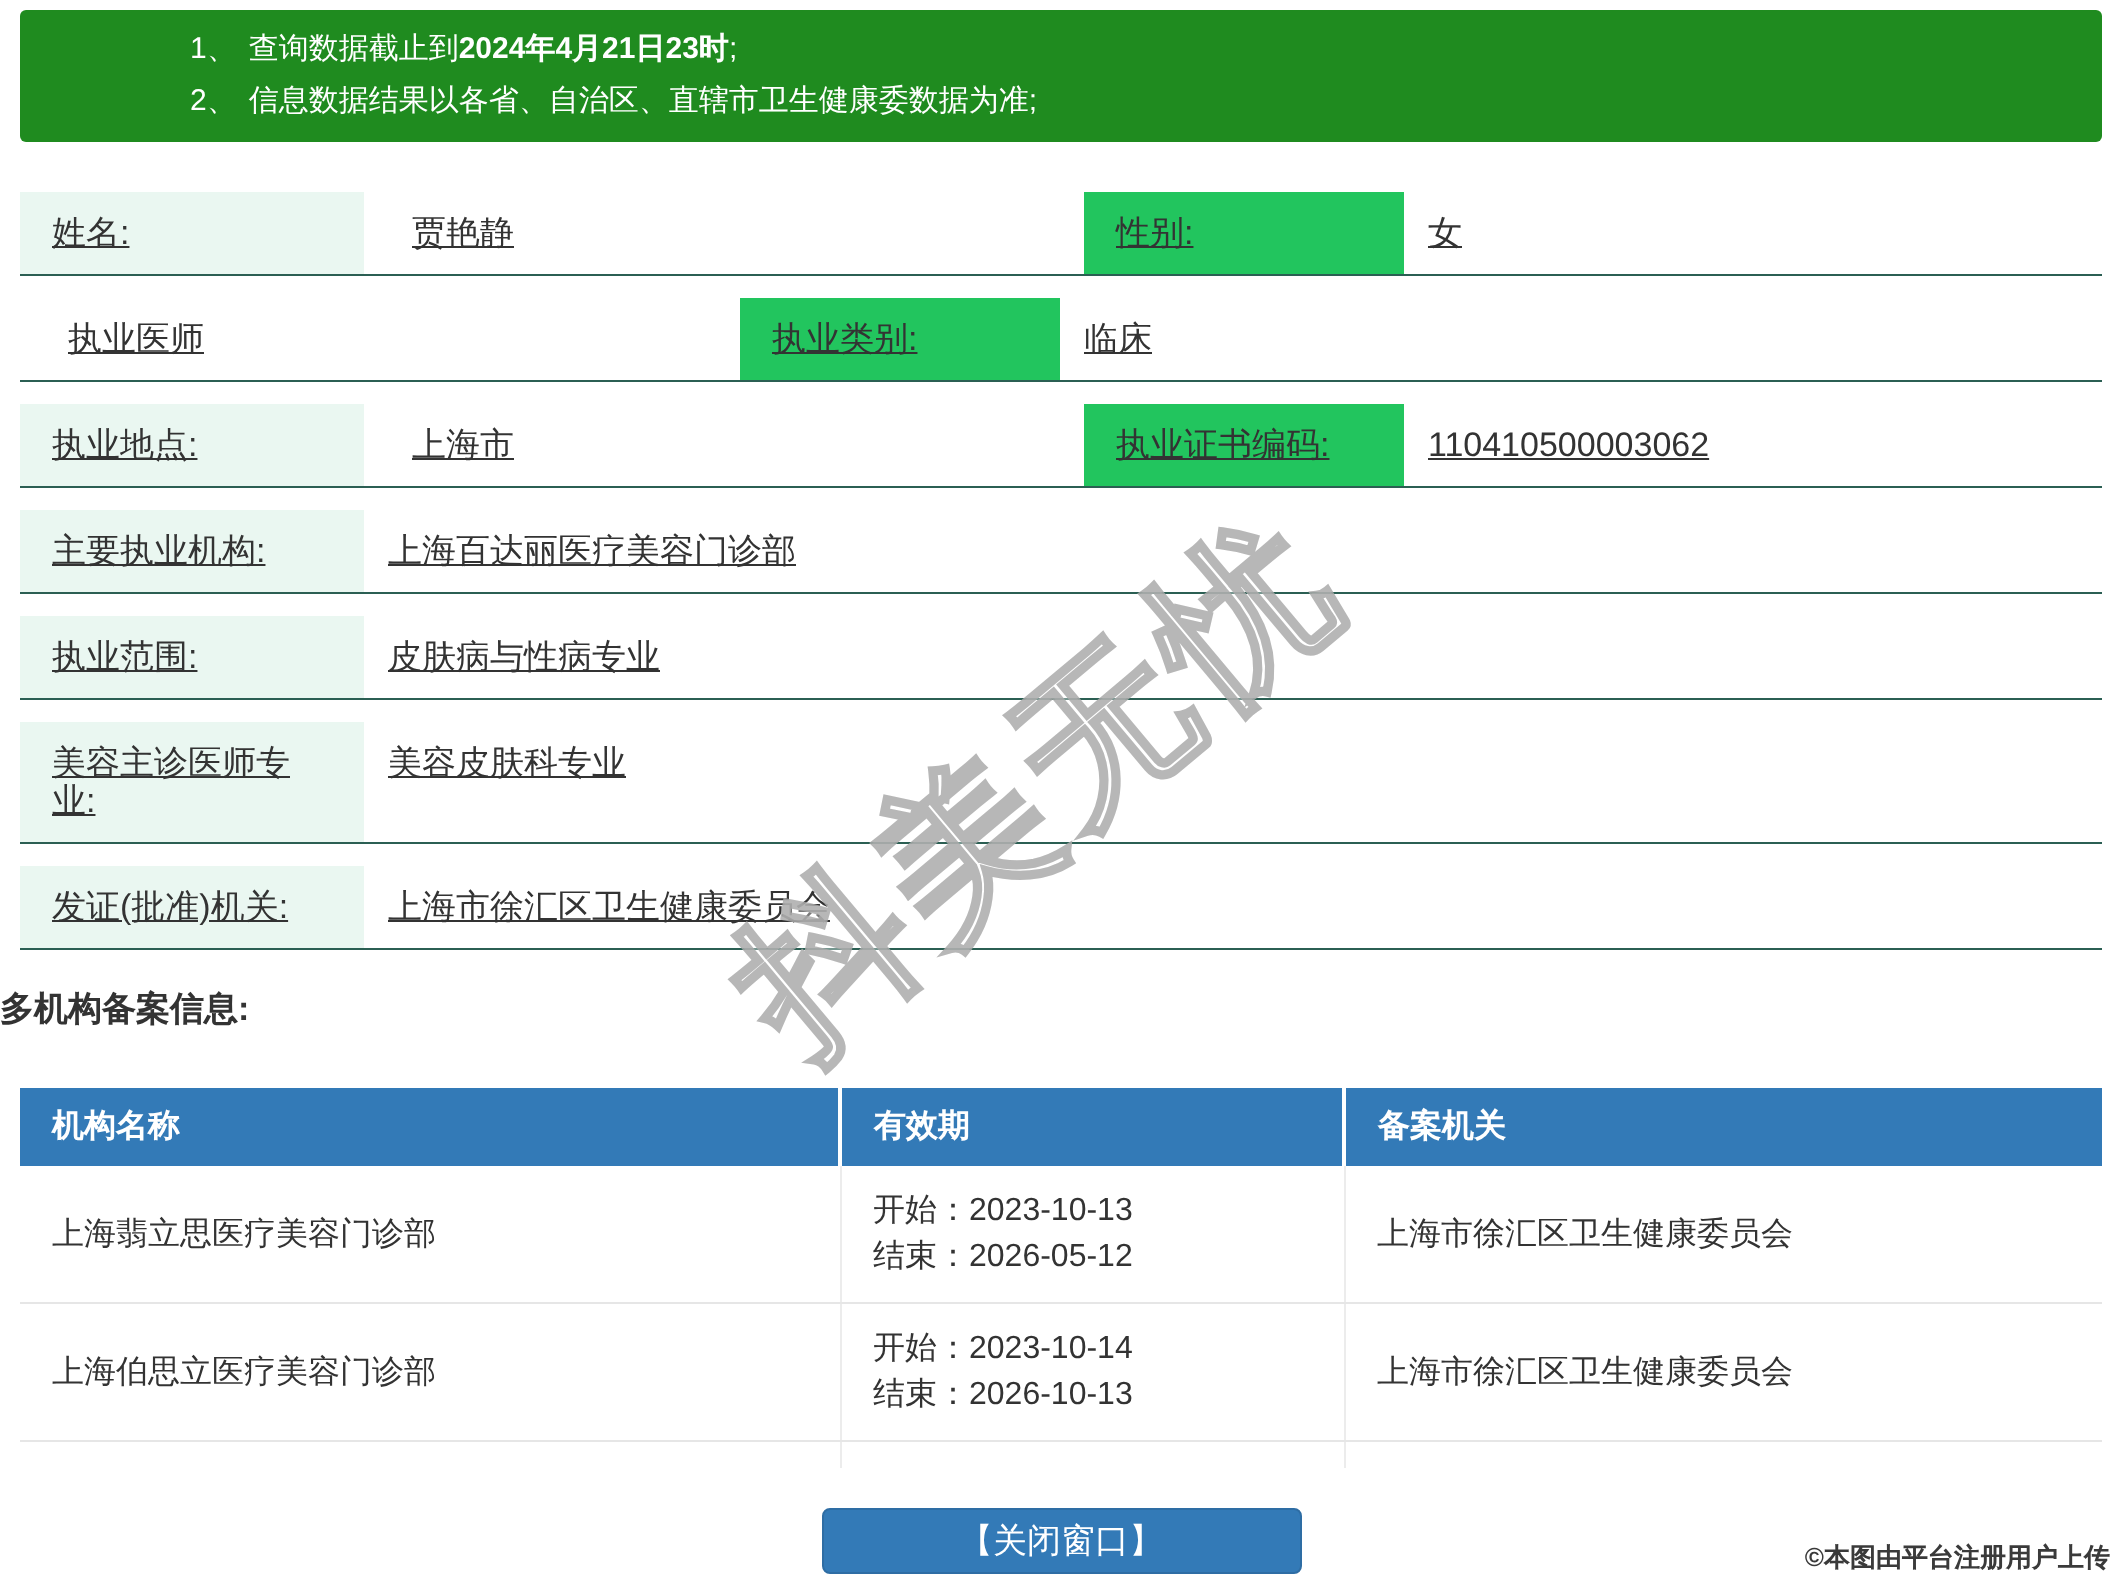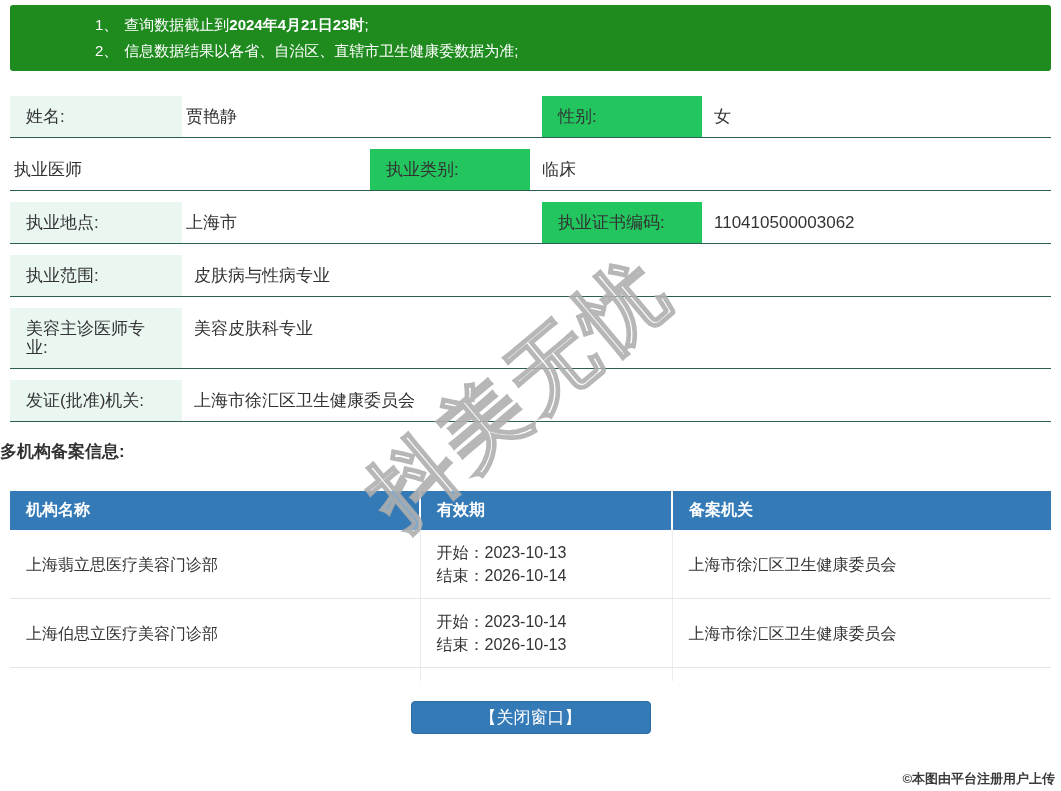--- a/index.html
+++ b/index.html
@@ -23,28 +23,29 @@
   .notice-line b{font-weight:bold;}
   
   .profile{margin:25px 10px 0 10px;}
   .prow{
     display:flex;
     align-items:stretch;
     border-bottom:1px solid #2b5f53;
     margin-bottom:11px;
     font-size:17px;
     line-height:19px;
+    text-decoration:underline;
   }
   .pcell{padding:11px 16px;box-sizing:border-box;}
   .plabel{
     width:172px;flex:0 0 172px;
     background:#eaf7f1;
     padding-right:24px;
   }
-  .pvalue1{width:350px;flex:0 0 350px;background:#fff;padding-left:4px;}
+  .pvalue1{width:350px;flex:0 0 350px;background:#fff;padding-left:24px;}
   .pgap{width:10px;flex:0 0 10px;}
   .plabel2{
     width:160px;flex:0 0 160px;
     background:#22c55e;
   }
   .pvalue2{flex:1 1 auto;background:#fff;padding-left:12px;}
   .pvaluewide{flex:1 1 auto;background:#fff;padding-left:12px;}
   
   .section-title{
     margin-top:18px;
@@ -156,20 +157,24 @@
     </div>
 
     <div class="prow">
       <div class="pcell plabel">执业地点:</div>
       <div class="pcell pvalue1">上海市</div>
       <div class="pgap"></div>
       <div class="pcell plabel2">执业证书编码:</div>
       <div class="pcell pvalue2">110410500003062</div>
     </div>
 
+    <div class="prow">
+      <div class="pcell plabel">主要执业机构:</div>
+      <div class="pcell pvaluewide">上海百达丽医疗美容门诊部</div>
+    </div>
 
     <div class="prow">
       <div class="pcell plabel">执业范围:</div>
       <div class="pcell pvaluewide">皮肤病与性病专业</div>
     </div>
 
     <div class="prow">
       <div class="pcell plabel">美容主诊医师专业:</div>
       <div class="pcell pvaluewide">美容皮肤科专业</div>
     </div>
@@ -195,21 +200,21 @@
           <th>机构名称</th>
           <th>有效期</th>
           <th>备案机关</th>
         </tr>
       </thead>
       <tbody>
         <tr>
           <td>上海翡立思医疗美容门诊部</td>
           <td>
             <div>开始：2023-10-13</div>
-            <div>结束：2026-10-14</div>
+            <div>结束：2026-05-12</div>
           </td>
           <td>上海市徐汇区卫生健康委员会</td>
         </tr>
         <tr>
           <td>上海伯思立医疗美容门诊部</td>
           <td>
             <div>开始：2023-10-14</div>
             <div>结束：2026-10-13</div>
           </td>
           <td>上海市徐汇区卫生健康委员会</td>

